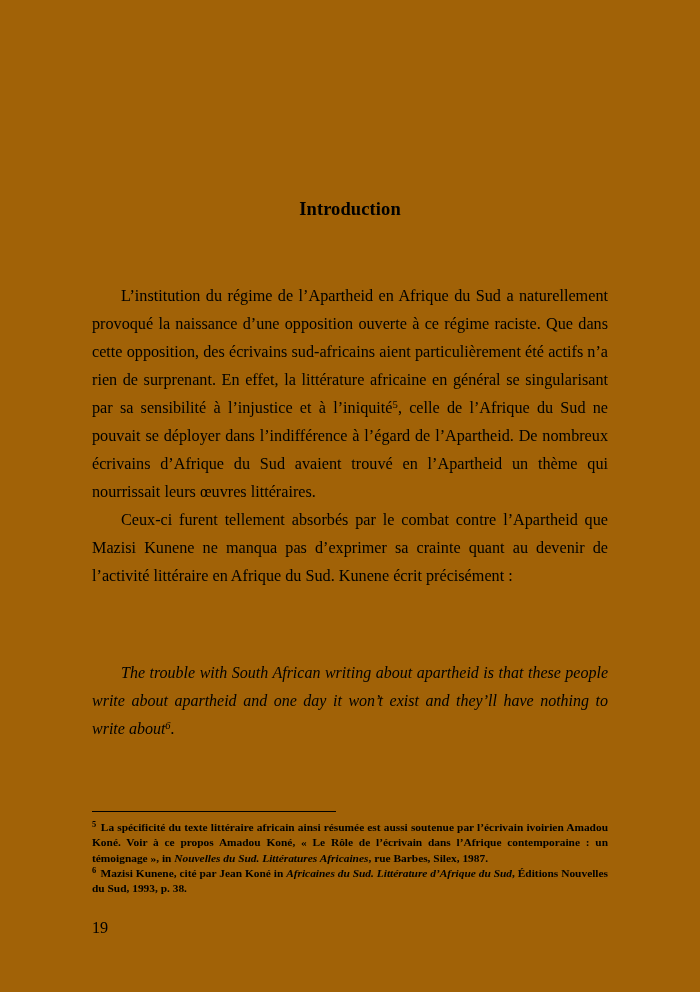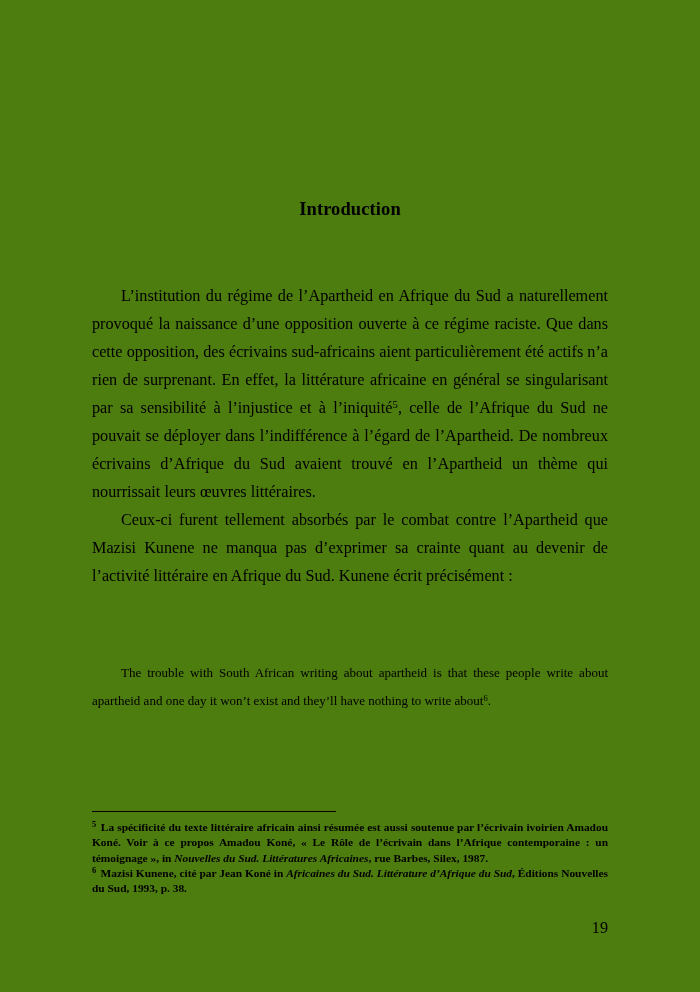--- a/index.html
+++ b/index.html
@@ -11,21 +11,21 @@
   body {
     font-family: "Liberation Serif", "DejaVu Serif", serif;
     color: #000000;
     -webkit-font-smoothing: antialiased;
   }
   .page {
     position: relative;
     width: 700px;
     height: 992px;
     margin: 0 auto;
-    background: #4d7c0f;
+    background: #a16207;
     overflow: hidden;
     box-sizing: border-box;
   }
 
   
   .chapter-title {
     font-size: 18.5px;
     font-weight: bold;
     text-align: center;
     margin: 0;
@@ -59,22 +59,23 @@
 
   
   .quote-block {
     position: absolute;
     left: 92px;
     top: 659px;
     width: 516px;
   }
   p.quote {
     margin: 0;
-    font-size: 13px;
+    font-size: 16px;
     line-height: 28.0px;
+    font-style: italic;
     text-align: justify;
     text-justify: inter-word;
     text-indent: 29px;
   }
 
   sup.fn-ref {
     font-size: 0.66em;
     vertical-align: 0.46em;
     line-height: 0;
   }
@@ -113,21 +114,20 @@
     line-height: 0;
     margin-right: 1.5px;
   }
 
   
   .page-number {
     position: absolute;
     left: 92px;
     top: 918px;
     width: 516px;
-    text-align: right;
     font-size: 16.2px;
     line-height: 20px;
   }
 </style>
 </head>
 <body>
 
 <div class="page">
 
   <h1 class="chapter-title">Introduction</h1>

